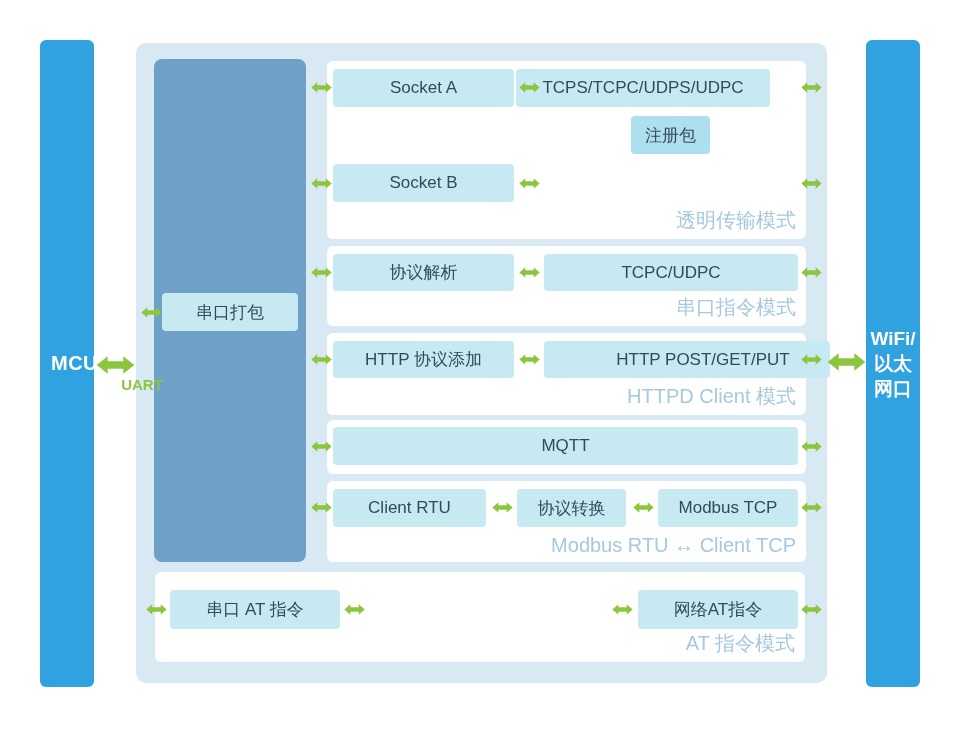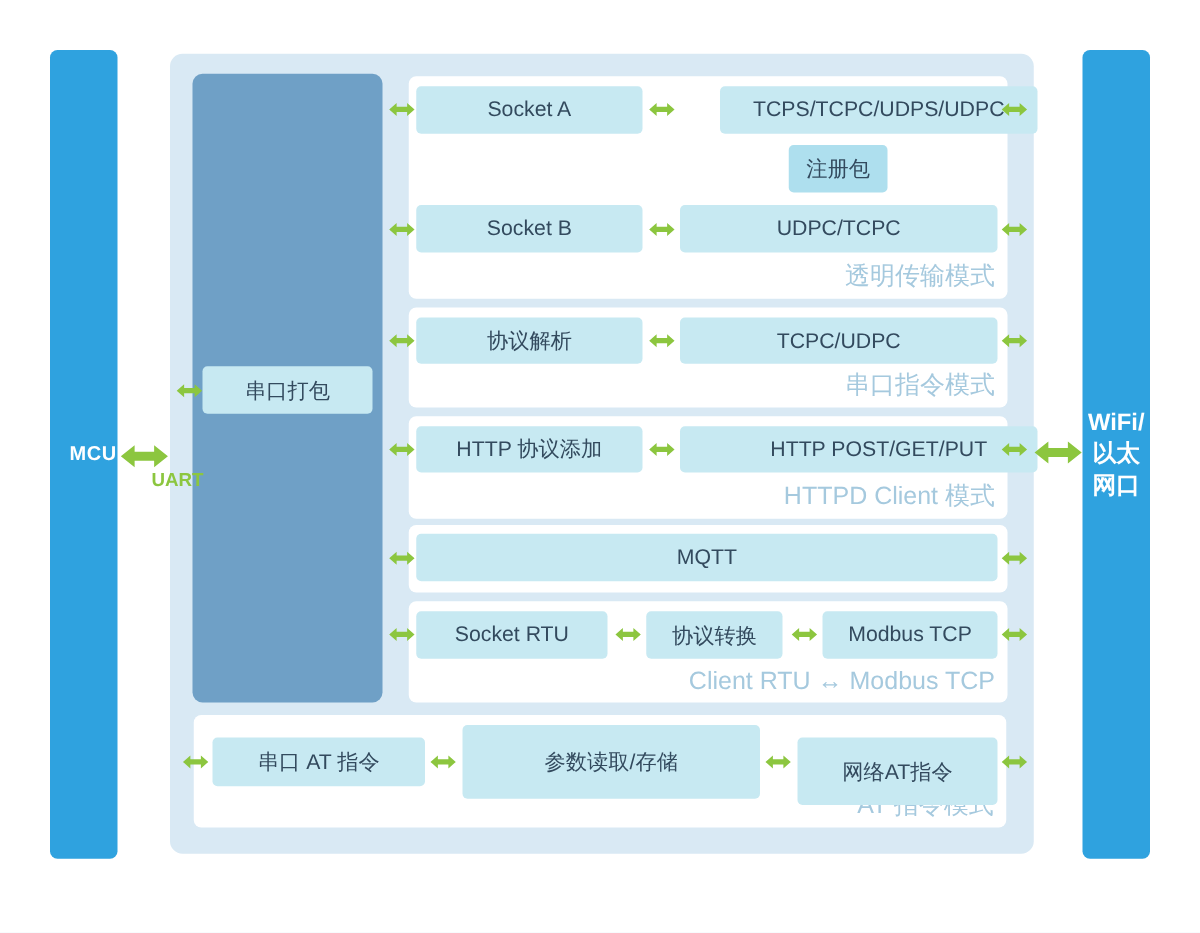--- a/index.html
+++ b/index.html
@@ -5,21 +5,21 @@
   html,body{margin:0;padding:0;background:#ffffff;}
   .canvas{
     position:relative;width:960px;height:746px;background:#ffffff;
     font-family:"Liberation Sans","DejaVu Sans",sans-serif;overflow:hidden;
   }
   .vbar{
     position:absolute;background:var(--bar_blue);border-radius:6px;
     display:flex;flex-direction:column;align-items:center;justify-content:center;
     color:#ffffff;z-index:2;text-align:center;
   }
-  .bar-label{font-size:16px;font-weight:600;letter-spacing:.5px;padding-left:15px;}
+  .bar-label{font-size:20px;font-weight:600;letter-spacing:.5px;padding-left:15px;}
   .wifi-line{font-size:19px;font-weight:600;line-height:1.32;}
   .container-bg{position:absolute;background:var(--container_bg);border-radius:10px;z-index:1;}
   .dark-block{position:absolute;background:var(--dark_block);border-radius:8px;z-index:2;}
   .panel{position:absolute;background:var(--panel_bg);border-radius:6px;z-index:2;}
   .mode-label{
     position:absolute;right:10px;bottom:5px;font-size:20px;
     color:var(--mode_label_text);white-space:nowrap;
   }
   .node{
     position:absolute;background:var(--box_fill);border-radius:4px;
@@ -51,49 +51,47 @@
     <span class="mode-label">透明传输模式</span>
   </div>
   <div class="panel" style="left:327px;top:246px;width:479px;height:80px;">
     <span class="mode-label">串口指令模式</span>
   </div>
   <div class="panel" style="left:327px;top:333px;width:479px;height:82px;">
     <span class="mode-label">HTTPD Client 模式</span>
   </div>
   <div class="panel" style="left:327px;top:420px;width:479px;height:54px;"></div>
   <div class="panel" style="left:327px;top:481px;width:479px;height:81px;">
-    <span class="mode-label">Client RTU ↔ Modbus TCP</span>
+    <span class="mode-label">Modbus RTU ↔ Client TCP</span>
   </div>
   <div class="panel" style="left:155px;top:572px;width:650px;height:90px;">
     <span class="mode-label">AT 指令模式</span>
   </div>
 
   <div class="node" style="left:162px;top:293px;width:136px;height:38px;">串口打包</div>
 
   <div class="node" style="left:333px;top:69px;width:181px;height:38px;">Socket A</div>
-  <div class="node" style="left:576px;top:69px;width:254px;height:38px;">TCPS/TCPC/UDPS/UDPC</div>
+  <div class="node" style="left:516px;top:69px;width:254px;height:38px;">TCPS/TCPC/UDPS/UDPC</div>
   <div class="node register" style="left:631px;top:116px;width:79px;height:38px;">注册包</div>
   <div class="node" style="left:333px;top:164px;width:181px;height:38px;">Socket B</div>
-  <div class="node" style="left:544px;top:164px;width:254px;height:38px;">UDPC/TCPC</div>
 
   <div class="node" style="left:333px;top:254px;width:181px;height:37px;">协议解析</div>
   <div class="node" style="left:544px;top:254px;width:254px;height:37px;">TCPC/UDPC</div>
 
   <div class="node" style="left:333px;top:341px;width:181px;height:37px;">HTTP 协议添加</div>
   <div class="node" style="left:544px;top:341px;width:254px;height:37px;padding-left:32px;">HTTP POST/GET/PUT</div>
 
   <div class="node" style="left:333px;top:427px;width:465px;height:38px;">MQTT</div>
 
-  <div class="node" style="left:333px;top:489px;width:153px;height:38px;">Socket RTU</div>
+  <div class="node" style="left:333px;top:489px;width:153px;height:38px;">Client RTU</div>
   <div class="node" style="left:658px;top:489px;width:140px;height:38px;">Modbus TCP</div>
   <div class="node" style="left:517px;top:489px;width:109px;height:38px;">协议转换</div>
 
   <div class="node" style="left:170px;top:590px;width:170px;height:39px;">串口 AT 指令</div>
-  <div class="node" style="left:370px;top:580px;width:238px;height:59px;">参数读取/存储</div>
-  <div class="node" style="left:638px;top:590px;width:160px;height:54px;">网络AT指令</div>
+  <div class="node" style="left:638px;top:590px;width:160px;height:39px;">网络AT指令</div>
 
   <div class="uart-label" style="left:94px;top:376px;width:44px;padding-left:26px;">UART</div>
 
   <div class="vbar" style="left:866px;top:40px;width:54px;height:647px;text-align:center;">
     <span class="wifi-line">WiFi/</span>
     <span class="wifi-line">以太</span>
     <span class="wifi-line">网口</span>
   </div>
 
 <div class="arrow" style="left: 141px; top: 306px; width: 21px; height: 13px;">

